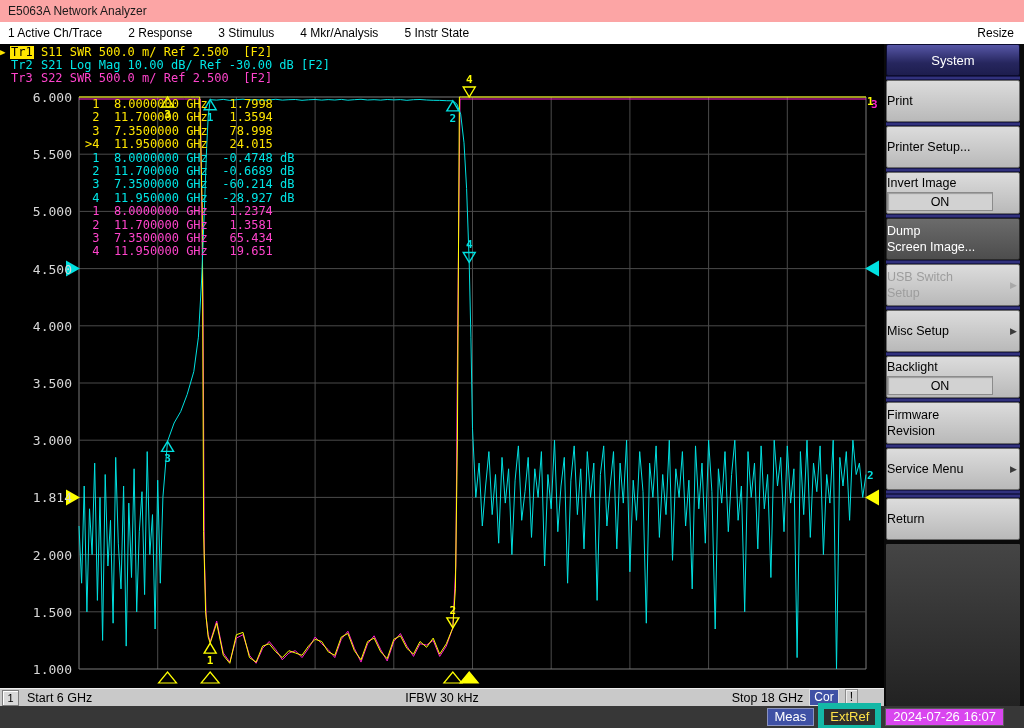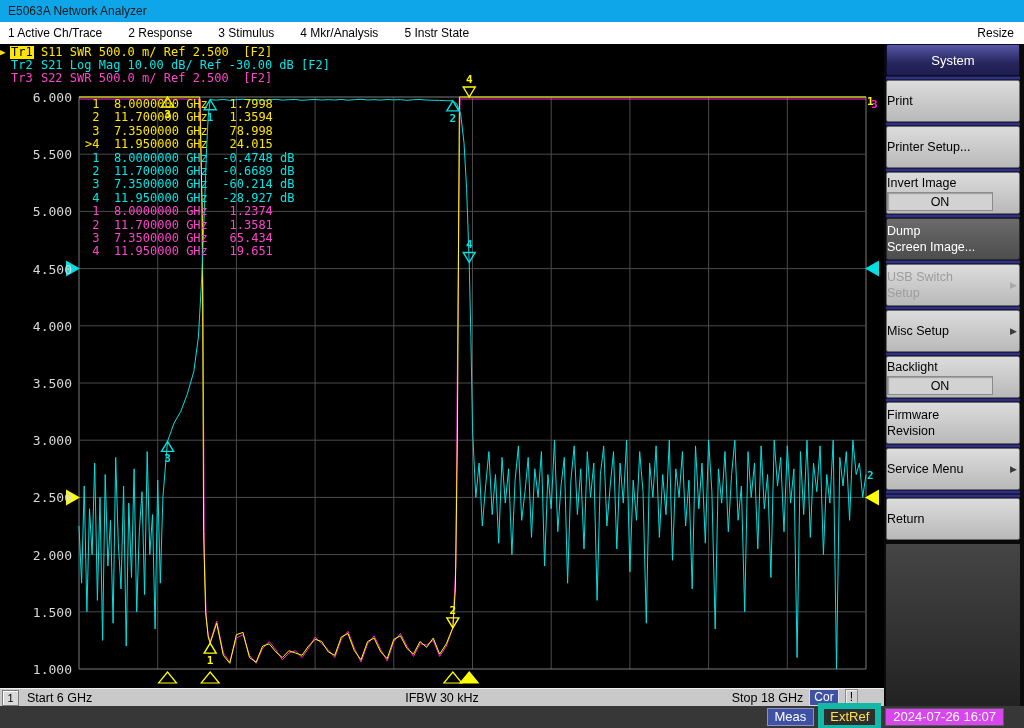--- a/index.html
+++ b/index.html
@@ -1,17 +1,17 @@
 <!DOCTYPE html>
 <html><head>
 <meta charset="utf-8">
 <style>
   html,body{margin:0;padding:0;background:#000;}
   body{width:1024px;height:728px;position:relative;overflow:hidden;font-family:"Liberation Sans",sans-serif;}
-  .titlebar{position:absolute;left:0;top:0;width:1024px;height:22px;background:#0ea5e9;color:#1a1a1a;
+  .titlebar{position:absolute;left:0;top:0;width:1024px;height:22px;background:#fca5a5;color:#1a1a1a;
     font-size:12px;display:flex;align-items:center;padding-left:8px;box-sizing:border-box;}
   .menubar{position:absolute;left:0;top:22px;width:1024px;height:22px;background:#fff;color:#000;
     font-size:12px;display:flex;align-items:center;gap:26px;padding-left:8px;box-sizing:border-box;}
   .menubar .resize{margin-left:auto;margin-right:10px;}
   .display{position:absolute;left:0;top:44px;width:884px;height:644px;background:#000;
     font-family:"DejaVu Sans Mono",monospace;}
   .display svg{position:absolute;left:0;top:0;}
   .ti-row{position:absolute;left:0;white-space:pre;font-size:12px;line-height:13px;display:flex;align-items:center;}
   .ti-arrow{color:#ffe600;font-size:9px;width:10px;display:inline-block;}
   .ti-chip{display:inline-block;padding:0 1px;}
@@ -126,21 +126,21 @@
       <div class="ti-row" style="top: 28px; color: rgb(255, 68, 204);"><span class="ti-arrow"></span><span class="ti-chip">Tr3</span><span> S22 SWR 500.0 m/ Ref 2.500  [F2]</span></div>
     </div>
   <div id="ylabels" class="ylabels">
       <div style="top: 47px;">6.000</div>
       <div style="top: 104.2px;">5.500</div>
       <div style="top: 161.4px;">5.000</div>
       <div style="top: 218.6px;">4.500</div>
       <div style="top: 275.8px;">4.000</div>
       <div style="top: 333px;">3.500</div>
       <div style="top: 390.2px;">3.000</div>
-      <div style="top: 447.4px;">2.500</div>
+      <div style="top: 447.4px;">1.814</div>
       <div style="top: 504.6px;">2.000</div>
       <div style="top: 561.8px;">1.500</div>
       <div style="top: 619px;">1.000</div>
     </div>
   <div id="mkrtable" class="mkr-table">
       <div class="mkr-row" style="color: rgb(255, 230, 0);"> 1  8.0000000 GHz   1.7998</div>
       <div class="mkr-row" style="color: rgb(255, 230, 0);"> 2  11.700000 GHz   1.3594</div>
       <div class="mkr-row" style="color: rgb(255, 230, 0);"> 3  7.3500000 GHz   78.998</div>
       <div class="mkr-row" style="color: rgb(255, 230, 0);">&gt;4  11.950000 GHz   24.015</div>
       <div class="mkr-row" style="color: rgb(0, 230, 230);"> 1  8.0000000 GHz  -0.4748 dB</div>

